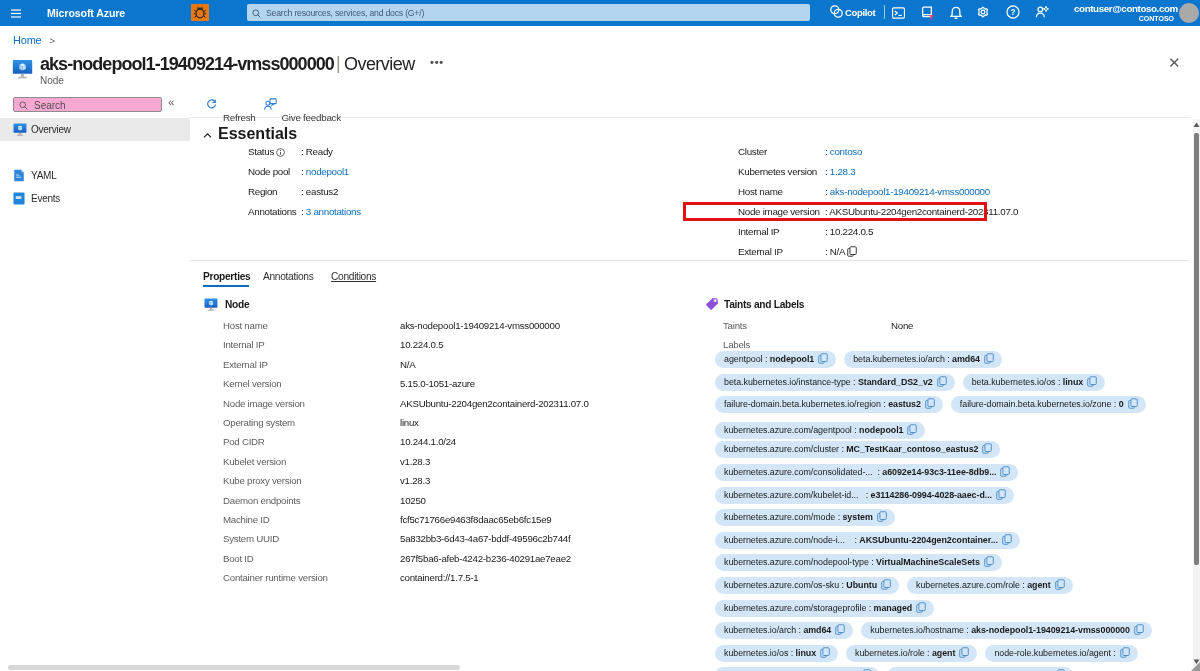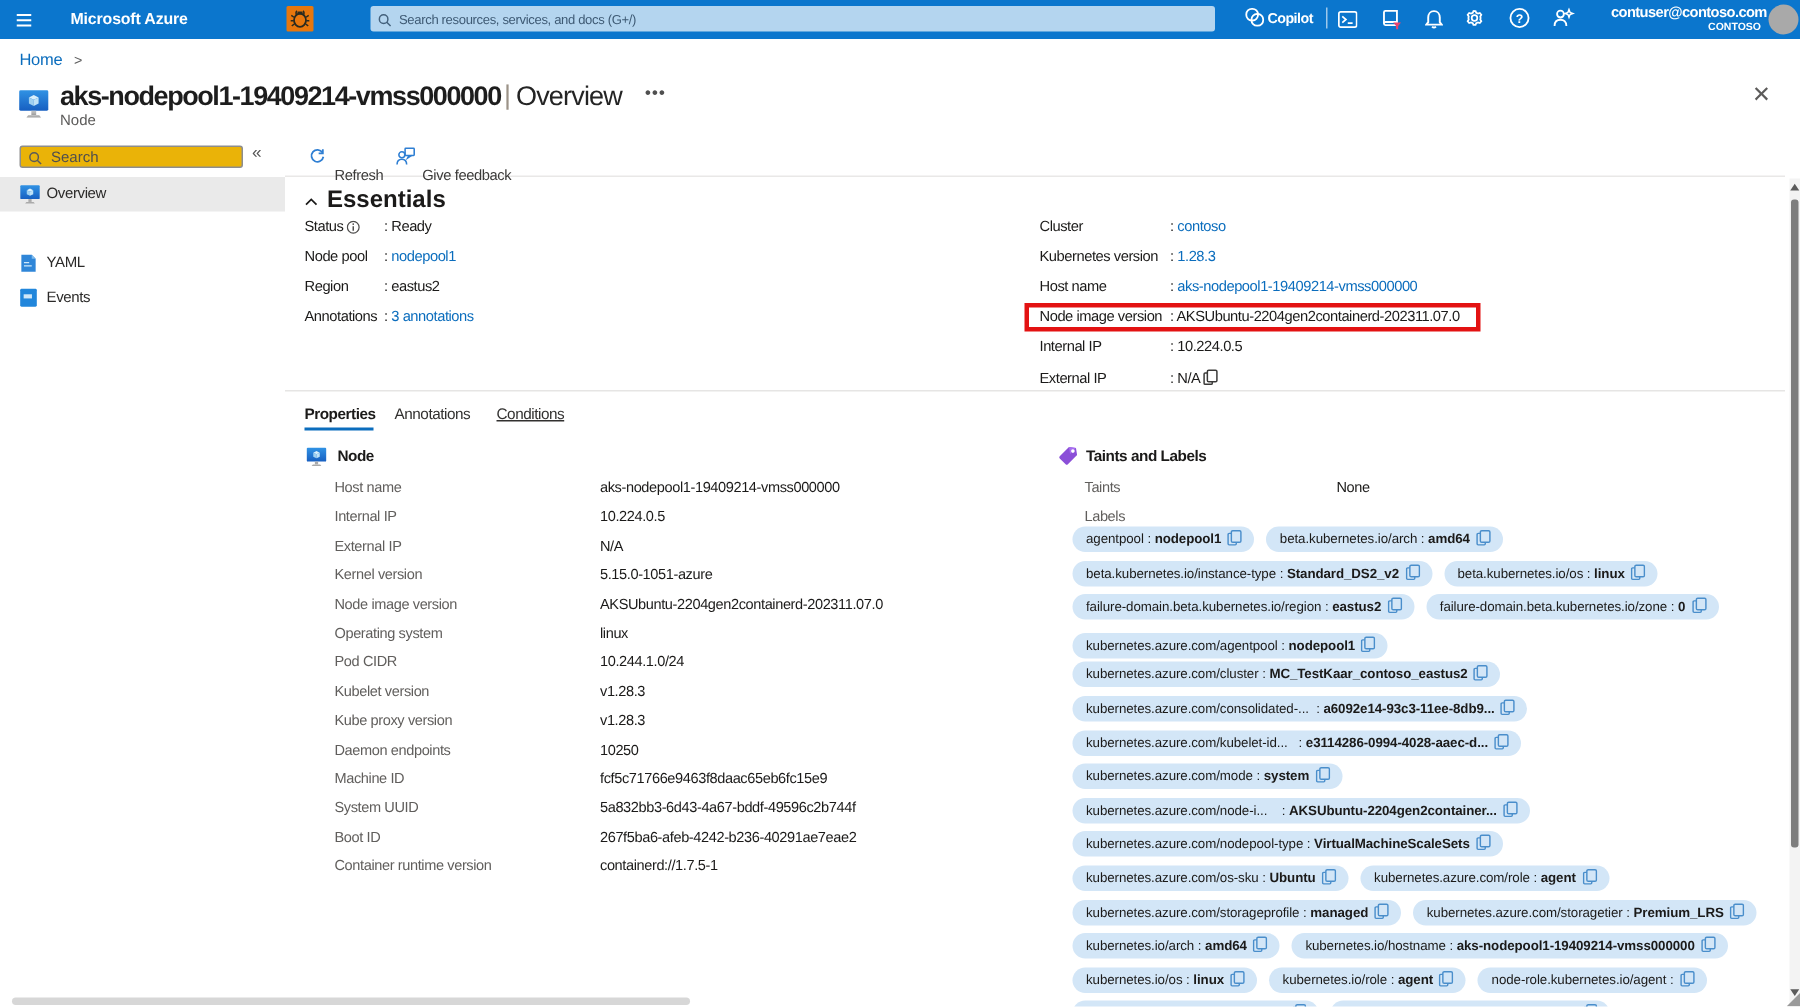--- a/index.html
+++ b/index.html
@@ -26,36 +26,36 @@
 #crumb .sep { color:#5f5f5f; margin-left:5px; font-size:9.5px; }
 #title { position:absolute; left:40px; top:54px; font-size:18px; font-weight:bold; color:#1d1d1d; letter-spacing:-0.95px; white-space:nowrap;}
 #title-pipe { position:absolute; left:336px; top:53px; font-size:18px; color:#9b9288; }
 #title-ov { position:absolute; left:344px; top:54px; font-size:18px; color:#242424; letter-spacing:-0.55px;}
 #title-dots { position:absolute; left:430px; top:56px; color:#4f4f4f; font-size:11px; letter-spacing:0.8px; font-weight:bold;}
 #subtitle { position:absolute; left:40px; top:75px; font-size:10px; color:#5c5b5a; }
 #closex { position:absolute; left:1168px; top:54px; color:#5c5b5a; font-size:15px; }
 
 
 #sidebar { position:absolute; left:0; top:90px; width:190px; height:581px; }
-#sb-search { position:absolute; left:13px; top:7px; width:149px; height:15px; border:1px solid #8d8d8d; border-radius:2px; background:#eab308; }
+#sb-search { position:absolute; left:13px; top:7px; width:149px; height:15px; border:1px solid #8d8d8d; border-radius:2px; background:#f9a8d4; }
 #sb-search .ph { position:absolute; left:20px; top:1.5px; font-size:10px; color:#4f4e4d; }
 #sb-collapse { position:absolute; left:168px; top:6px; color:#555; font-size:11.5px; }
 .sbitem { position:absolute; left:0; width:190px; height:23px; letter-spacing:-0.25px; font-size:10px; color:#2b2a29; }
 .sbitem .txt { position:absolute; left:31px; top:6px; }
 .sbitem .ic { position:absolute; left:13px; top:5px; }
 .sbitem.sel { background:#eaeaea; }
 
 
 #cmdbar { position:absolute; left:190px; top:90px; width:1000px; height:28px; border-bottom:1px solid #e9e8e7; }
 .cmditem { position:absolute; top:22px; font-size:9.8px; color:#3b3a39; letter-spacing:-0.25px;}
 
 
 #ess-head { position:absolute; left:203px; top:125px; font-size:16px; font-weight:bold; color:#1b1a19; }
 .erow { position:absolute; font-size:9.8px; color:#1b1a19; white-space:nowrap; letter-spacing:-0.3px;}
-.erow .lab { display:inline-block; color:#1b1a19; }
+.erow .lab { display:inline-block; color:#1b1a19;margin-left:45px; }
 a.lnk { color:#0b6dbd; text-decoration:none; }
 #redbox { position:absolute; left:683px; top:202px; width:304px; height:19px; border:3px solid #e31212; }
 
 
 #divider1 { position:absolute; left:190px; top:260px; width:1000px; height:1px; background:#e6e5e4; }
 .tab { position:absolute; top:271px; font-size:10.2px; color:#323130; letter-spacing:-0.3px;}
 #tab1 { left:203px; font-weight:bold; color:#1b1a19; }
 #tab1u { position:absolute; left:203px; top:285px; width:46px; height:2px; background:#0b6dbd; }
 #tab2 { left:263px; }
 #tab3 { left:331px;text-decoration:underline; }
@@ -436,24 +436,20 @@
         <span class="chip">kubernetes.azure.com/role : <b>agent</b><svg width="10" height="11" viewBox="0 0 11 12">
             <rect x="3.2" y="0.8" width="7" height="8.5" rx="1" fill="none" stroke="#4a8ecb" stroke-width="1.05"></rect>
             <path d="M3.2 2.8 L1.6 2.8 Q0.8 2.8 0.8 3.6 L0.8 10.4 Q0.8 11.2 1.6 11.2 L6 11.2 Q6.8 11.2 6.8 10.4 L6.8 9.3" fill="none" stroke="#4a8ecb" stroke-width="1.05"></path>
           </svg></span>
       </div>
       <div style="display:flex;position:absolute;left:715px;top:599.6px;white-space:nowrap">
         <span class="chip">kubernetes.azure.com/storageprofile : <b>managed</b><svg width="10" height="11" viewBox="0 0 11 12">
             <rect x="3.2" y="0.8" width="7" height="8.5" rx="1" fill="none" stroke="#4a8ecb" stroke-width="1.05"></rect>
             <path d="M3.2 2.8 L1.6 2.8 Q0.8 2.8 0.8 3.6 L0.8 10.4 Q0.8 11.2 1.6 11.2 L6 11.2 Q6.8 11.2 6.8 10.4 L6.8 9.3" fill="none" stroke="#4a8ecb" stroke-width="1.05"></path>
           </svg></span>
-        <span class="chip">kubernetes.azure.com/storagetier : <b>Premium_LRS</b><svg width="10" height="11" viewBox="0 0 11 12">
-            <rect x="3.2" y="0.8" width="7" height="8.5" rx="1" fill="none" stroke="#4a8ecb" stroke-width="1.05"></rect>
-            <path d="M3.2 2.8 L1.6 2.8 Q0.8 2.8 0.8 3.6 L0.8 10.4 Q0.8 11.2 1.6 11.2 L6 11.2 Q6.8 11.2 6.8 10.4 L6.8 9.3" fill="none" stroke="#4a8ecb" stroke-width="1.05"></path>
-          </svg></span>
       </div>
       <div style="display:flex;position:absolute;left:715px;top:622.2px;white-space:nowrap">
         <span class="chip">kubernetes.io/arch : <b>amd64</b><svg width="10" height="11" viewBox="0 0 11 12">
             <rect x="3.2" y="0.8" width="7" height="8.5" rx="1" fill="none" stroke="#4a8ecb" stroke-width="1.05"></rect>
             <path d="M3.2 2.8 L1.6 2.8 Q0.8 2.8 0.8 3.6 L0.8 10.4 Q0.8 11.2 1.6 11.2 L6 11.2 Q6.8 11.2 6.8 10.4 L6.8 9.3" fill="none" stroke="#4a8ecb" stroke-width="1.05"></path>
           </svg></span>
         <span class="chip">kubernetes.io/hostname : <b>aks-nodepool1-19409214-vmss000000</b><svg width="10" height="11" viewBox="0 0 11 12">
             <rect x="3.2" y="0.8" width="7" height="8.5" rx="1" fill="none" stroke="#4a8ecb" stroke-width="1.05"></rect>
             <path d="M3.2 2.8 L1.6 2.8 Q0.8 2.8 0.8 3.6 L0.8 10.4 Q0.8 11.2 1.6 11.2 L6 11.2 Q6.8 11.2 6.8 10.4 L6.8 9.3" fill="none" stroke="#4a8ecb" stroke-width="1.05"></path>
           </svg></span>

